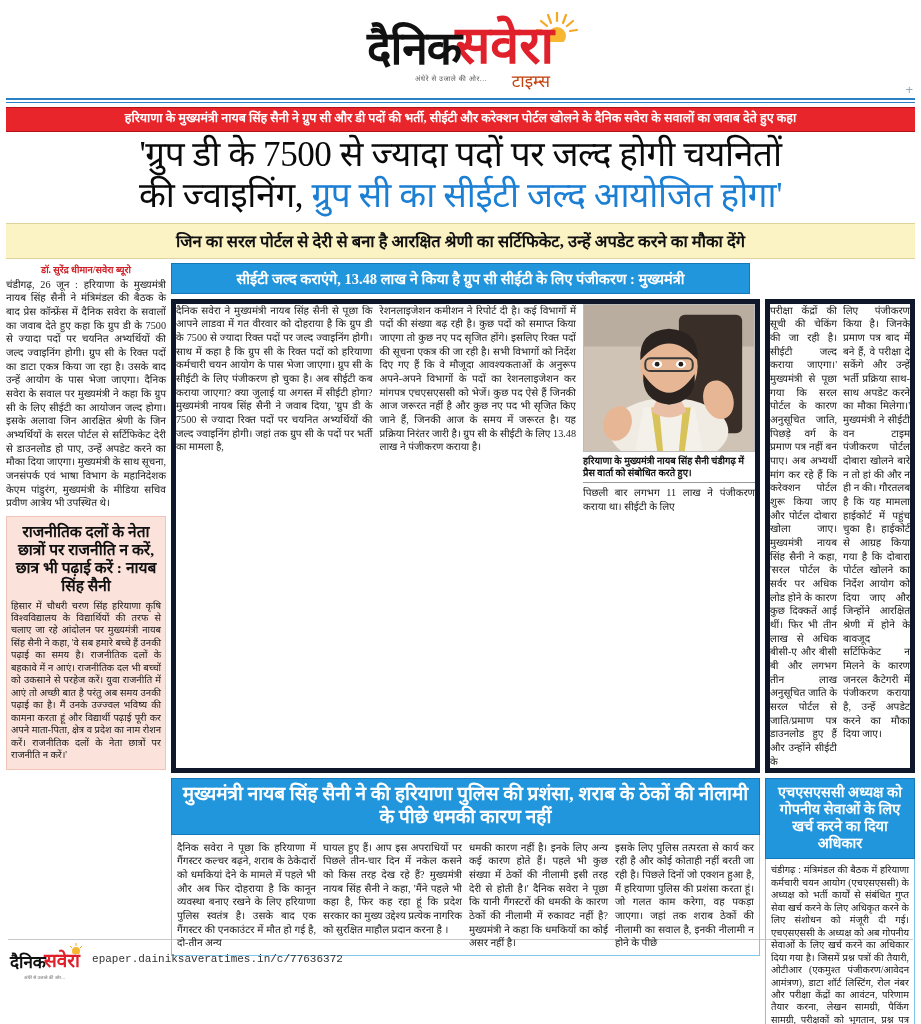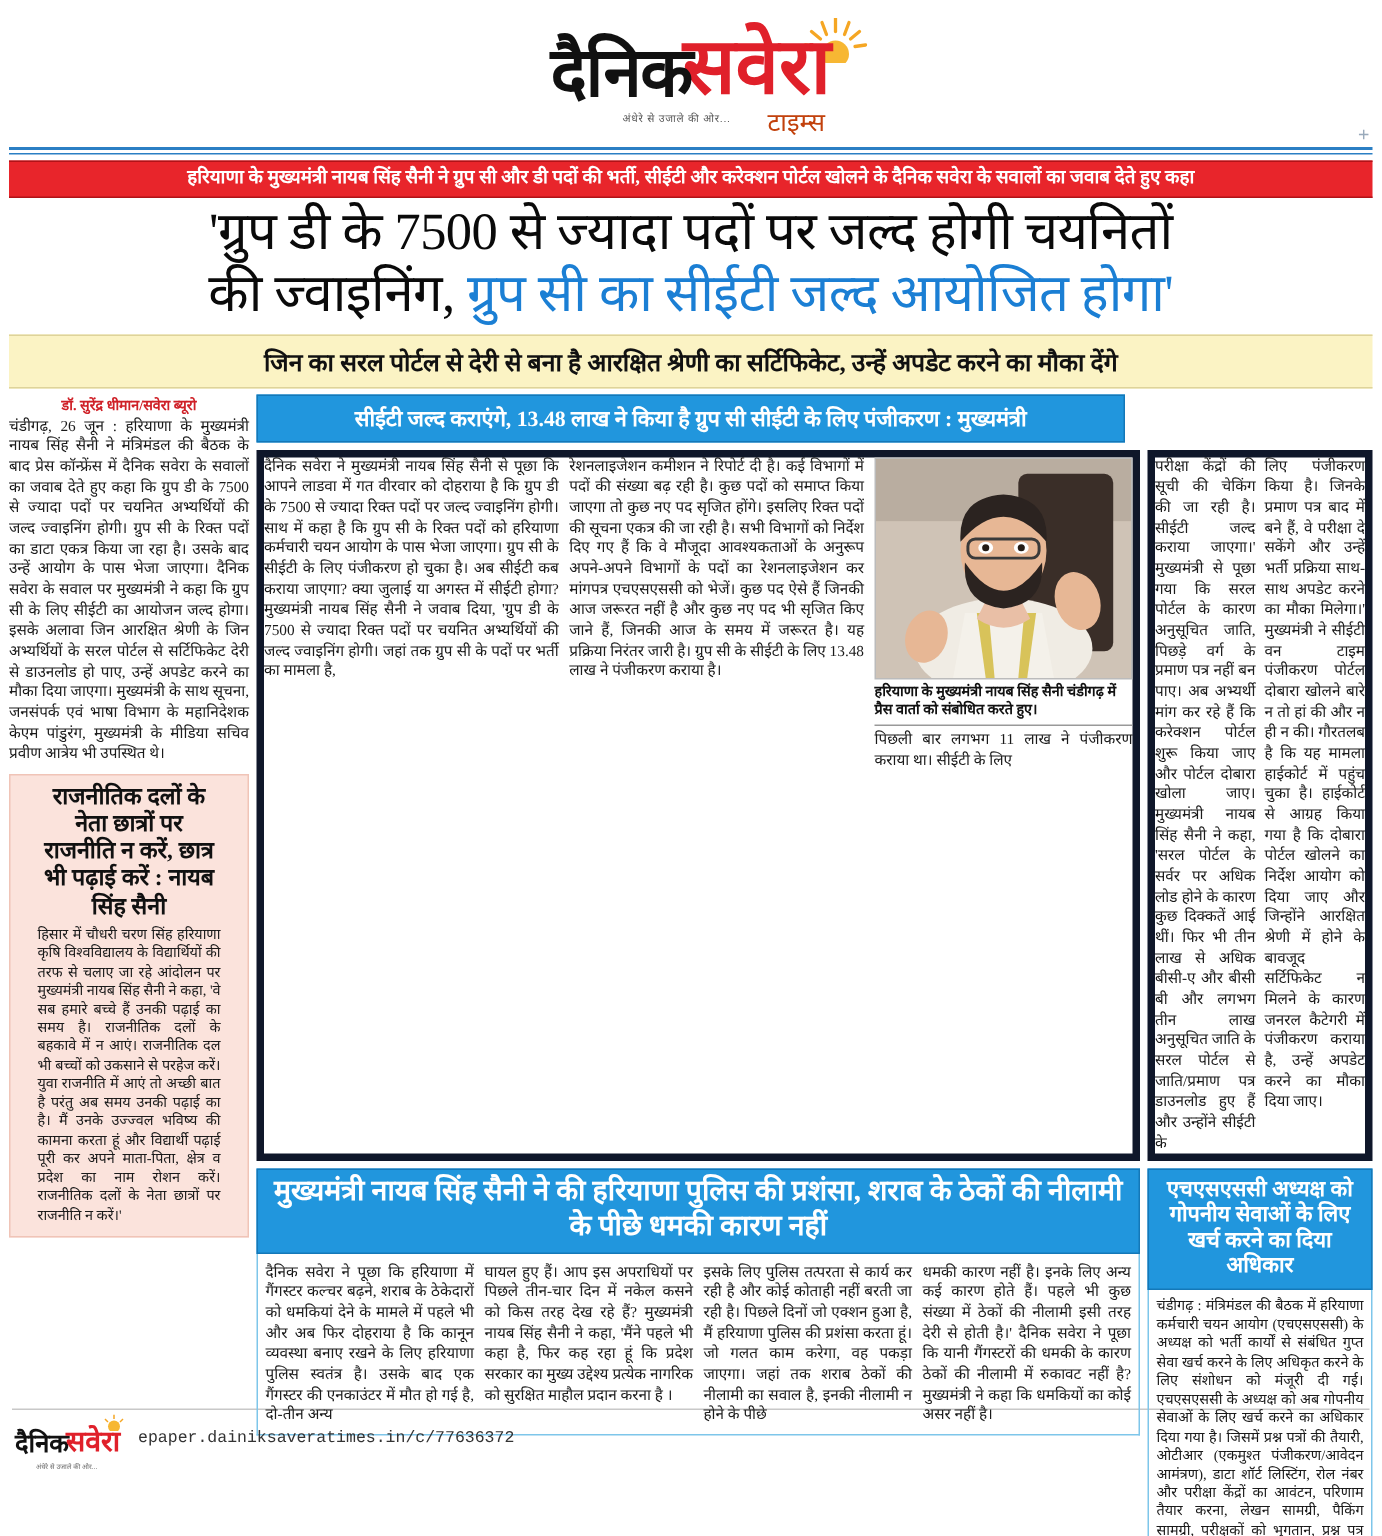--- a/index.html
+++ b/index.html
@@ -95,21 +95,21 @@
   }
   .photo-cap {
     font-family: "Liberation Serif", serif; font-weight: 700; font-size: 9.6px;
     line-height: 1.28; color: #111; padding-top: 3px; border-bottom: 1px solid #999;
     padding-bottom: 3px; margin-bottom: 3px;
   }
 
   
   .pinkbox {
     margin-top: 6px; background: #fbe3dc; border: 1px solid #f0c4b7;
-    padding: 6px 18px 7px;
+    padding: 6px 4px 7px;
   }
   .pinkbox h3 {
     font-family: "Liberation Serif", serif; font-weight: 700; font-size: 15.5px;
     line-height: 1.17; text-align: center; color: #111; margin-bottom: 4px;
   }
 
   
   .sec-head-blue {
     background: #2196dd; color: #fff; border: 1px solid #1478b8;
     font-family: "Liberation Serif", serif; font-weight: 700;
@@ -249,22 +249,22 @@
         </div>
       </div>
 
       <div style="display:flex;gap:5px;">
         <div style="flex:1 1 auto;">
           <div class="sec-head-blue">मुख्यमंत्री नायब सिंह सैनी ने की हरियाणा पुलिस की प्रशंसा, शराब के ठेकों की नीलामी के पीछे धमकी कारण नहीं</div>
           <div class="sec-body-box">
             <div class="cols4">
               <div class="body-text">दैनिक सवेरा ने पूछा कि हरियाणा में गैंगस्टर कल्चर बढ़ने, शराब के ठेकेदारों को धमकियां देने के मामले में पहले भी और अब फिर दोहराया है कि कानून व्यवस्था बनाए रखने के लिए हरियाणा पुलिस स्वतंत्र है। उसके बाद एक गैंगस्टर की एनकाउंटर में मौत हो गई है, दो-तीन अन्य</div>
               <div class="body-text">घायल हुए हैं। आप इस अपराधियों पर पिछले तीन-चार दिन में नकेल कसने को किस तरह देख रहे हैं? मुख्यमंत्री नायब सिंह सैनी ने कहा, 'मैंने पहले भी कहा है, फिर कह रहा हूं कि प्रदेश सरकार का मुख्य उद्देश्य प्रत्येक नागरिक को सुरक्षित माहौल प्रदान करना है ।</div>
+              <div class="body-text">धमकी कारण नहीं है। इनके लिए अन्य कई कारण होते हैं। पहले भी कुछ संख्या में ठेकों की नीलामी इसी तरह देरी से होती है।' दैनिक सवेरा ने पूछा कि यानी गैंगस्टरों की धमकी के कारण ठेकों की नीलामी में रुकावट नहीं है? मुख्यमंत्री ने कहा कि धमकियों का कोई असर नहीं है।</div>
               <div class="body-text">इसके लिए पुलिस तत्परता से कार्य कर रही है और कोई कोताही नहीं बरती जा रही है। पिछले दिनों जो एक्शन हुआ है, मैं हरियाणा पुलिस की प्रशंसा करता हूं। जो गलत काम करेगा, वह पकड़ा जाएगा। जहां तक शराब ठेकों की नीलामी का सवाल है, इनकी नीलामी न होने के पीछे</div>
-              <div class="body-text">धमकी कारण नहीं है। इनके लिए अन्य कई कारण होते हैं। पहले भी कुछ संख्या में ठेकों की नीलामी इसी तरह देरी से होती है।' दैनिक सवेरा ने पूछा कि यानी गैंगस्टरों की धमकी के कारण ठेकों की नीलामी में रुकावट नहीं है? मुख्यमंत्री ने कहा कि धमकियों का कोई असर नहीं है।</div>
             </div>
           </div>
         </div>
 
         <div style="width:150px;flex:0 0 150px;">
           <div class="rbox-blue-head">एचएसएससी अध्यक्ष को गोपनीय सेवाओं के लिए खर्च करने का दिया अधिकार</div>
           <div class="rbox-body">
             <div class="body-text tight">चंडीगढ़ : मंत्रिमंडल की बैठक में हरियाणा कर्मचारी चयन आयोग (एचएसएससी) के अध्यक्ष को भर्ती कार्यों से संबंधित गुप्त सेवा खर्च करने के लिए अधिकृत करने के लिए संशोधन को मंजूरी दी गई। एचएसएससी के अध्यक्ष को अब गोपनीय सेवाओं के लिए खर्च करने का अधिकार दिया गया है। जिसमें प्रश्न पत्रों की तैयारी, ओटीआर (एकमुश्त पंजीकरण/आवेदन आमंत्रण), डाटा शॉर्ट लिस्टिंग, रोल नंबर और परीक्षा केंद्रों का आवंटन, परिणाम तैयार करना, लेखन सामग्री, पैकिंग सामग्री, परीक्षकों को भुगतान, प्रश्न पत्र तैयार करने वालों को भुगतान, सीबीटी (कंप्यूटर आधारित परीक्षा) डिजीटल डाटा का ऑडिट (बायोमेट्रिक, सीसीटीवी, आवेदन डाटा), दस्तावेजों की ऑनलाइन जांच और कोई अन्य गतिविधि शामिल हैं। जिसे अध्यक्ष समय-समय पर प्रौद्योगिकी में परिवर्तन/उन्नति के अनुसार गुप्त मानते हैं। ये संशोधन आधिकारिक राजपत्र में प्रकाशन के पश्चात लागू होंगे।</div>
           </div>
         </div>

